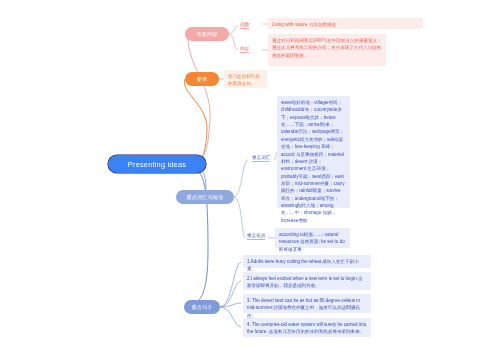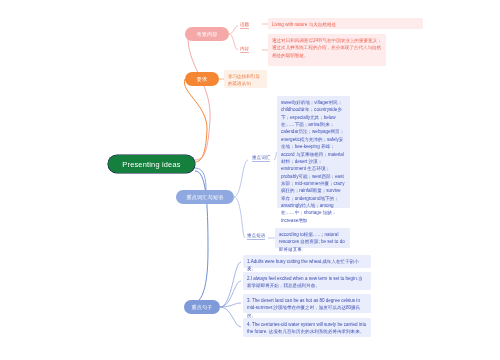--- a/index.html
+++ b/index.html
@@ -10,22 +10,22 @@
     overflow:hidden;
     position:relative;
   }
   #canvas{position:absolute;left:0;top:0;width:500px;height:360px;}
   svg.links{position:absolute;left:0;top:0;width:500px;height:360px;pointer-events:none;}
 
   .node{position:absolute;box-sizing:border-box;}
 
   
   .root{
-    left:108px;top:155px;width:87px;height:18px;
-    background:#15803d;border-radius:9px;
+    left:108px;top:155px;width:98px;height:18px;
+    background:#3b82f6;border-radius:9px;
     color:#ffffff;font-size:7.4px;
     display:flex;align-items:center;justify-content:center;
     letter-spacing:.2px;
     box-shadow:0 0 0 .6px #1b1750;
   }
 
   
   .pill{
     border-radius:7px;height:14px;
     display:flex;align-items:center;justify-content:center;

